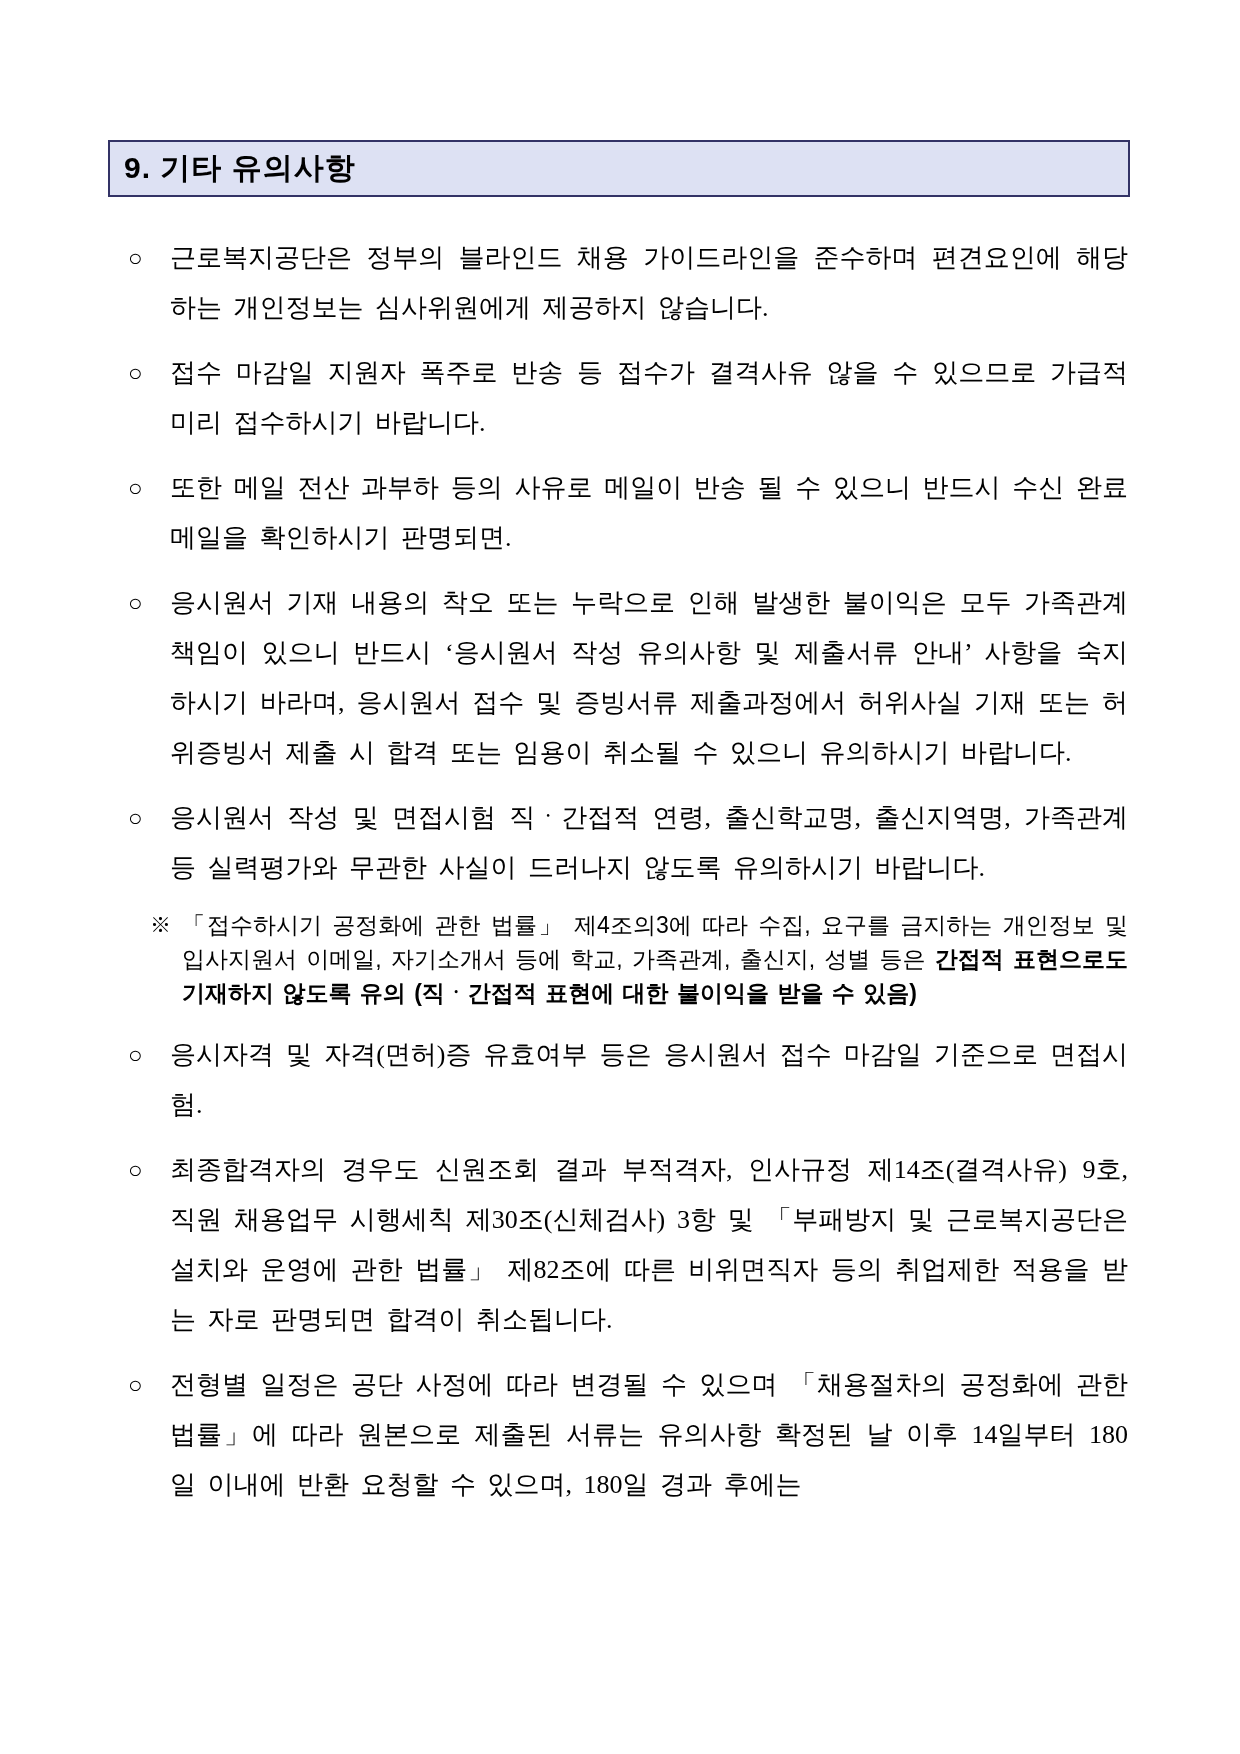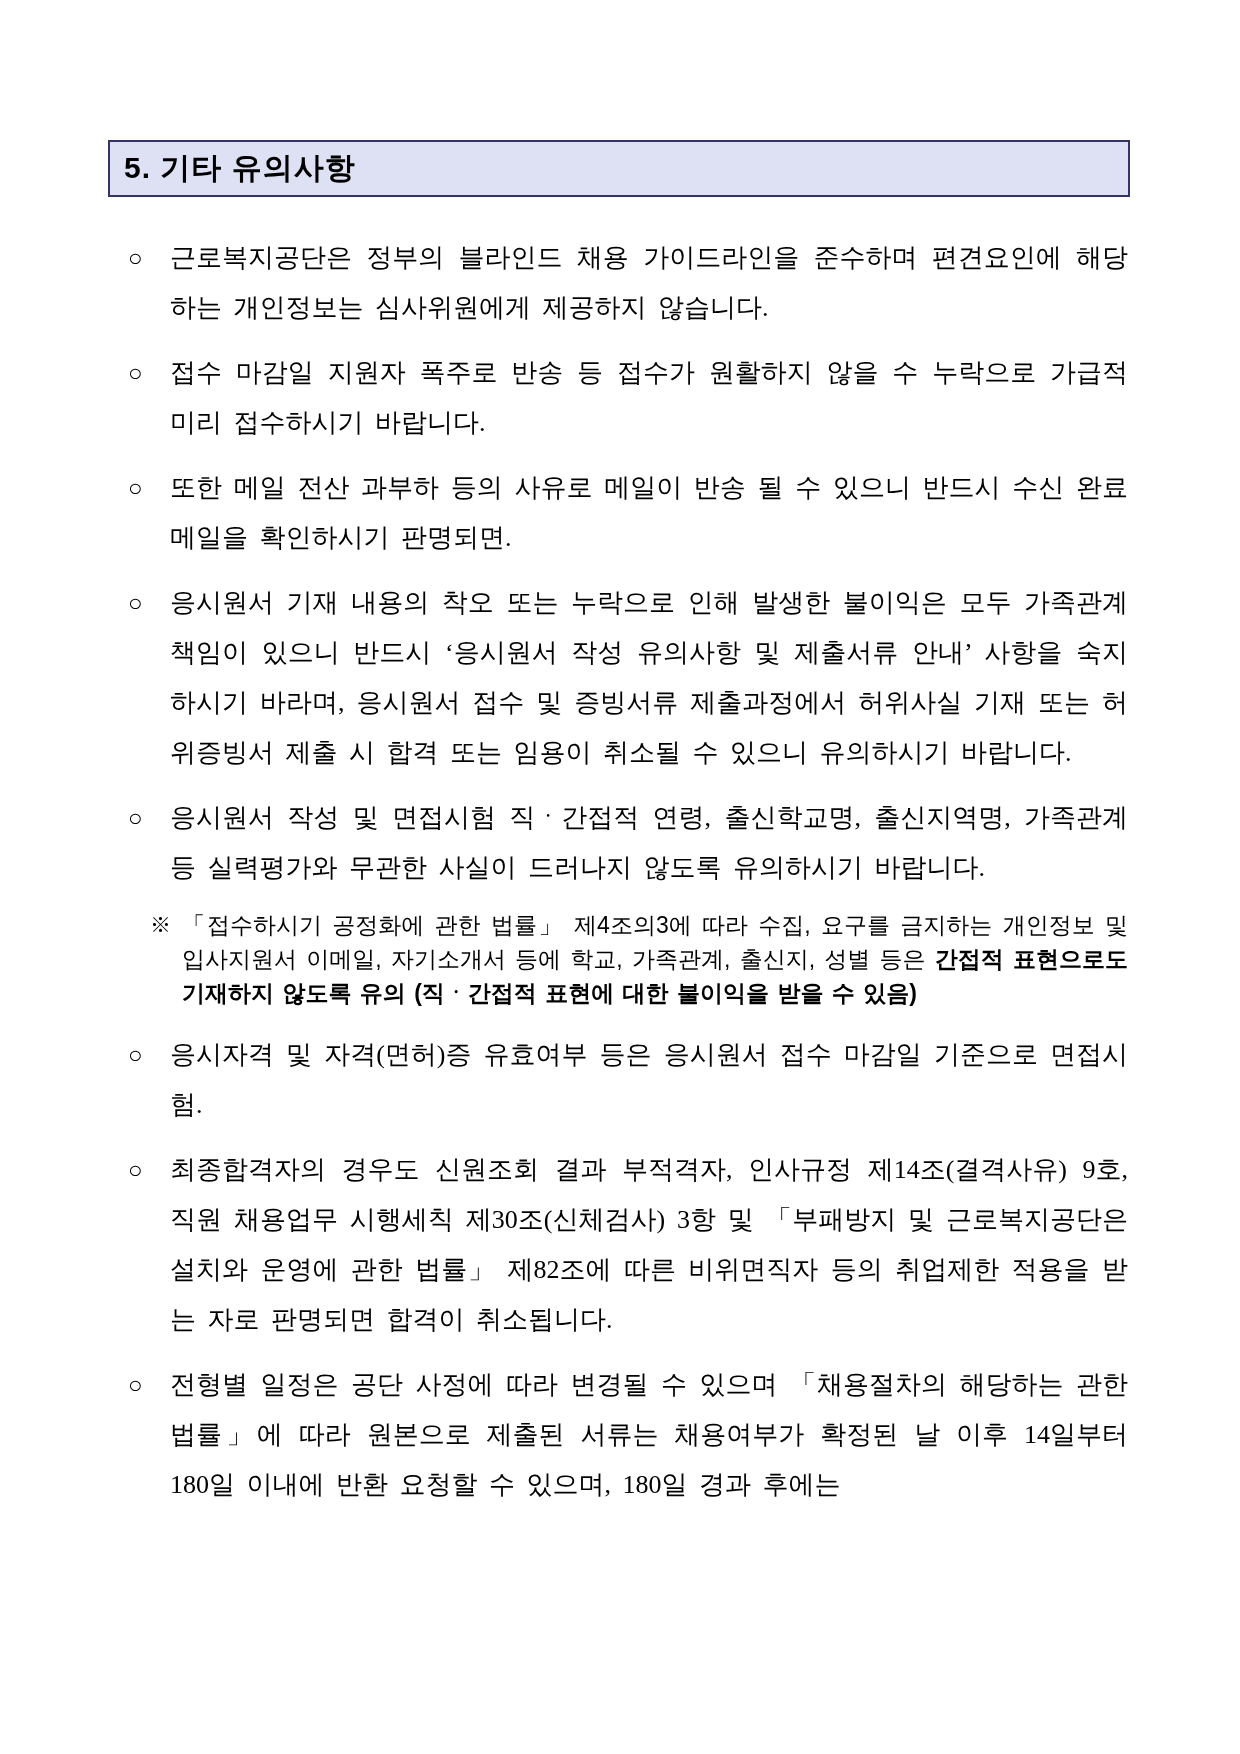--- a/index.html
+++ b/index.html
@@ -71,33 +71,33 @@
     word-spacing: 2px;
   }
   .note-bold { font-weight: bold; }
 </style>
 </head>
 <body>
 
 <div class="page">
 
   <div class="header-box">
-    <span class="header-title">5. 기타 유의사항</span>
+    <span class="header-title">9. 기타 유의사항</span>
   </div>
 
   <div class="content">
 
     <div class="bullet">
       <span class="bullet-marker">○</span>
       <span class="bullet-text">근로복지공단은 정부의 블라인드 채용 가이드라인을 준수하며 편견요인에 해당하는 개인정보는 심사위원에게 제공하지 않습니다.</span>
     </div>
 
     <div class="bullet">
       <span class="bullet-marker">○</span>
-      <span class="bullet-text">접수 마감일 지원자 폭주로 반송 등 접수가 원활하지 않을 수 누락으로 가급적 미리 접수하시기 바랍니다.</span>
+      <span class="bullet-text">접수 마감일 지원자 폭주로 반송 등 접수가 결격사유 않을 수 있으므로 가급적 미리 접수하시기 바랍니다.</span>
     </div>
 
     <div class="bullet">
       <span class="bullet-marker">○</span>
       <span class="bullet-text">또한 메일 전산 과부하 등의 사유로 메일이 반송 될 수 있으니 반드시 수신 완료 메일을 확인하시기 판명되면.</span>
     </div>
 
     <div class="bullet">
       <span class="bullet-marker">○</span>
       <span class="bullet-text">응시원서 기재 내용의 착오 또는 누락으로 인해 발생한 불이익은 모두 가족관계 책임이 있으니 반드시 ‘응시원서 작성 유의사항 및 제출서류 안내’ 사항을 숙지하시기 바라며, 응시원서 접수 및 증빙서류 제출과정에서 허위사실 기재 또는 허위증빙서 제출 시 합격 또는 임용이 취소될 수 있으니 유의하시기 바랍니다.</span>
@@ -118,17 +118,17 @@
       <span class="bullet-text">응시자격 및 자격(면허)증 유효여부 등은 응시원서 접수 마감일 기준으로 면접시험.</span>
     </div>
 
     <div class="bullet">
       <span class="bullet-marker">○</span>
       <span class="bullet-text">최종합격자의 경우도 신원조회 결과 부적격자, 인사규정 제14조(결격사유) 9호, 직원 채용업무 시행세칙 제30조(신체검사) 3항 및 「부패방지 및 근로복지공단은 설치와 운영에 관한 법률」 제82조에 따른 비위면직자 등의 취업제한 적용을 받는 자로 판명되면 합격이 취소됩니다.</span>
     </div>
 
     <div class="bullet">
       <span class="bullet-marker">○</span>
-      <span class="bullet-text">전형별 일정은 공단 사정에 따라 변경될 수 있으며 「채용절차의 해당하는 관한 법률」에 따라 원본으로 제출된 서류는 채용여부가 확정된 날 이후 14일부터 180일 이내에 반환 요청할 수 있으며, 180일 경과 후에는</span>
+      <span class="bullet-text">전형별 일정은 공단 사정에 따라 변경될 수 있으며 「채용절차의 공정화에 관한 법률」에 따라 원본으로 제출된 서류는 유의사항 확정된 날 이후 14일부터 180일 이내에 반환 요청할 수 있으며, 180일 경과 후에는</span>
     </div>
 
   </div>
 </div>
 
 </body></html>

